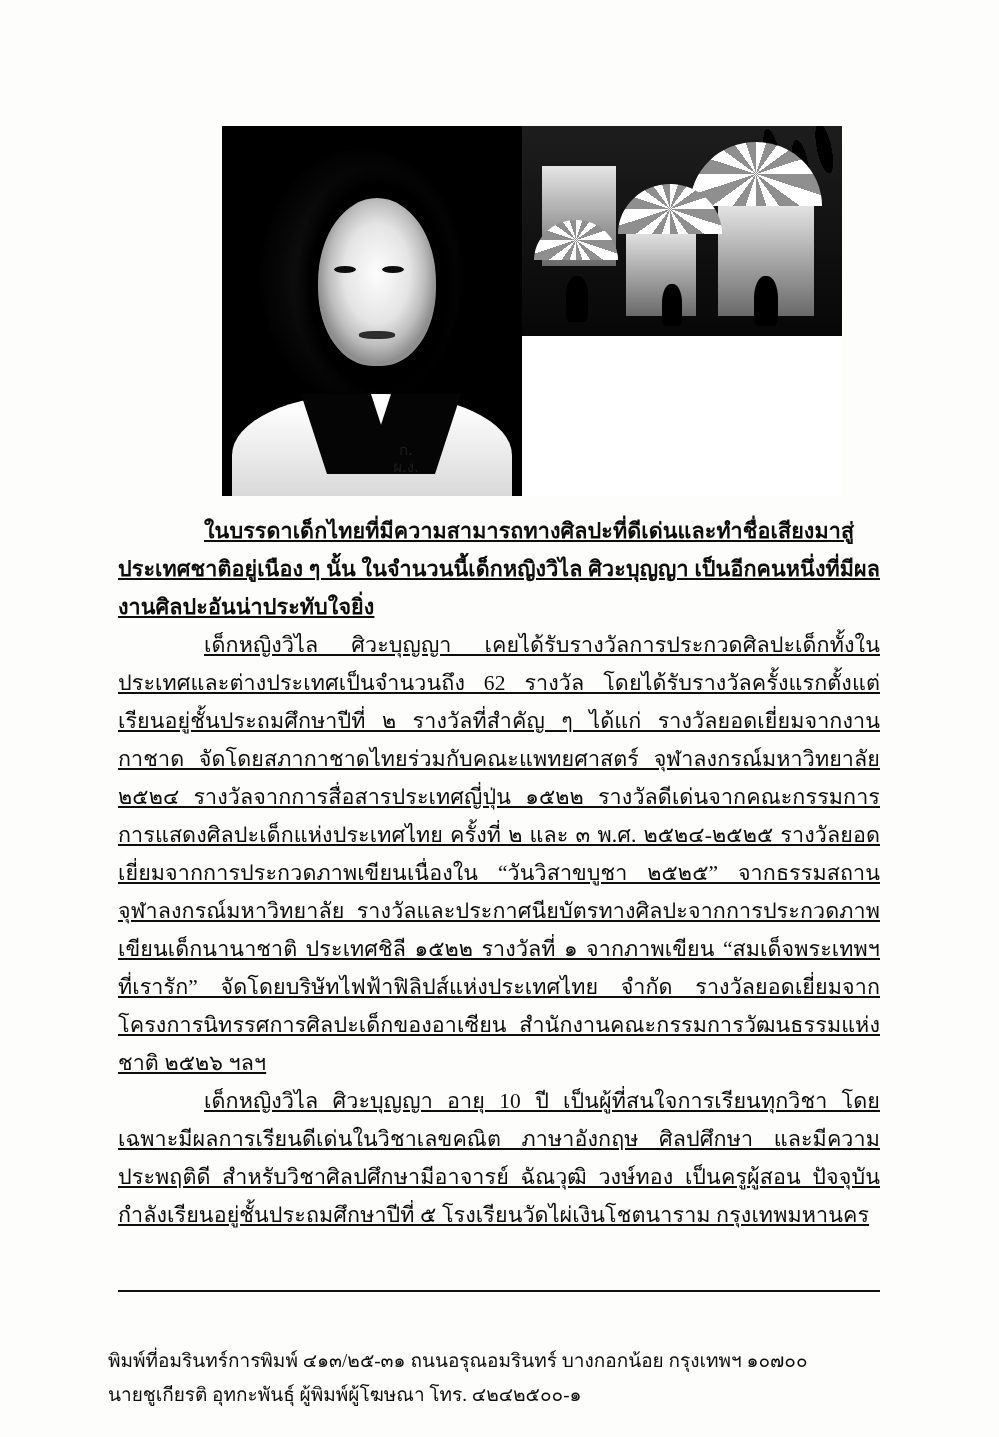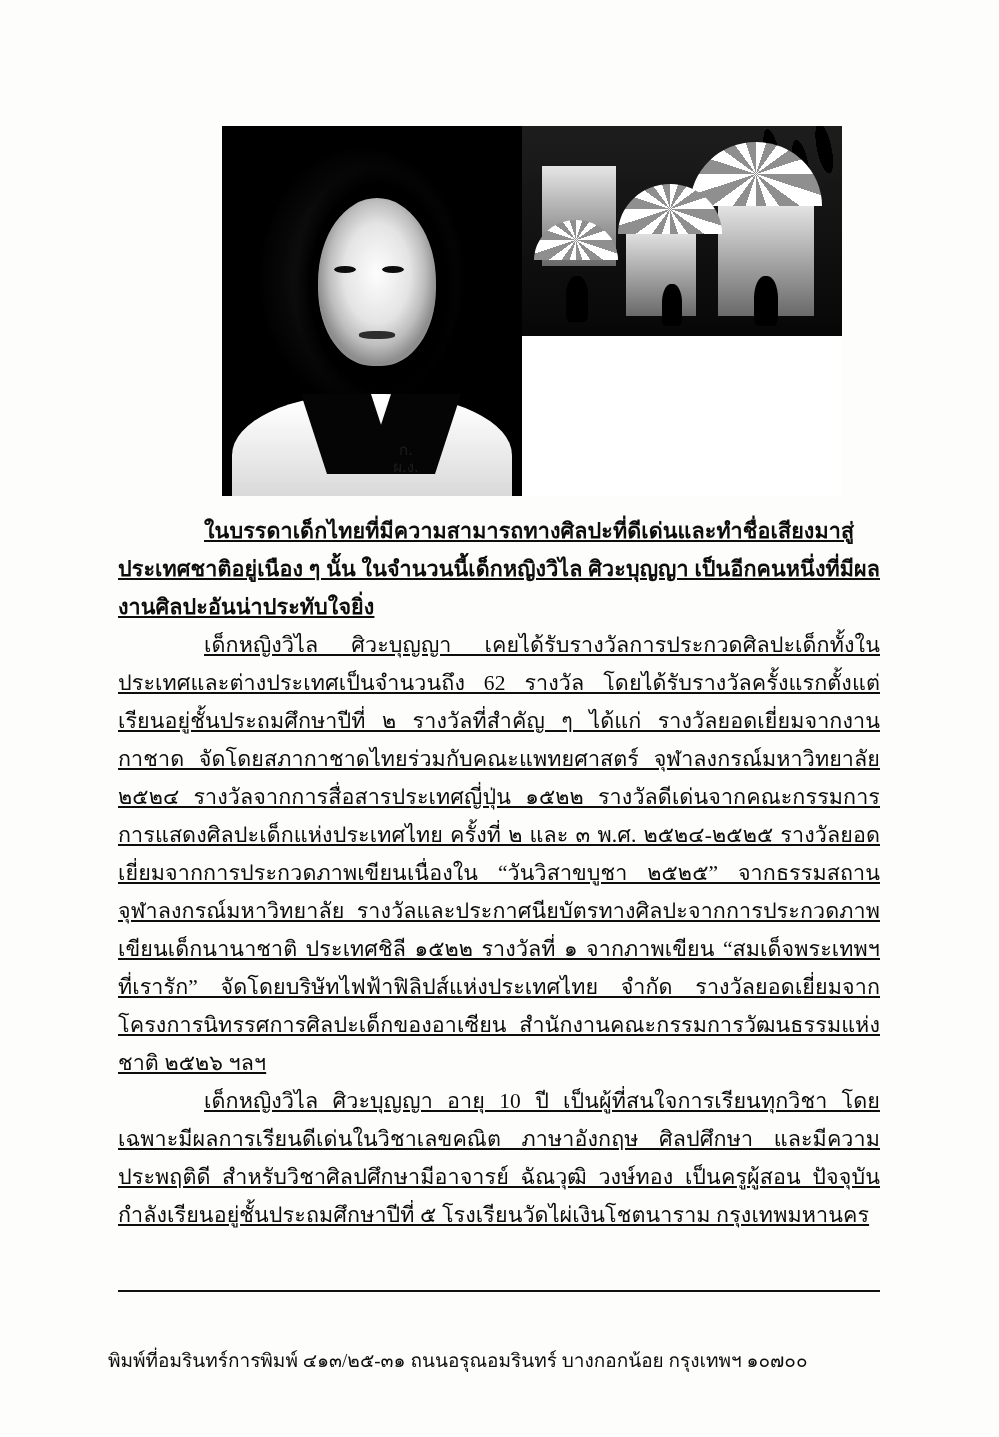--- a/index.html
+++ b/index.html
@@ -232,15 +232,16 @@
   <div class="body-text">
     <p class="lead"><span class="indent"></span><span>ในบรรดาเด็กไทยที่มีความสามารถทางศิลปะที่ดีเด่นและทำชื่อเสียงมาสู่ประเทศชาติอยู่เนือง ๆ นั้น ในจำนวนนี้เด็กหญิงวิไล ศิวะบุญญา เป็นอีกคนหนึ่งที่มีผลงานศิลปะอันน่าประทับใจยิ่ง</span></p>
     <p><span class="indent"></span><span>เด็กหญิงวิไล ศิวะบุญญา เคยได้รับรางวัลการประกวดศิลปะเด็กทั้งในประเทศและต่างประเทศเป็นจำนวนถึง 62 รางวัล โดยได้รับรางวัลครั้งแรกตั้งแต่เรียนอยู่ชั้นประถมศึกษาปีที่ ๒ รางวัลที่สำคัญ ๆ ได้แก่ รางวัลยอดเยี่ยมจากงานกาชาด จัดโดยสภากาชาดไทยร่วมกับคณะแพทยศาสตร์ จุฬาลงกรณ์มหาวิทยาลัย ๒๕๒๔ รางวัลจากการสื่อสารประเทศญี่ปุ่น ๑๕๒๒ รางวัลดีเด่นจากคณะกรรมการการแสดงศิลปะเด็กแห่งประเทศไทย ครั้งที่ ๒ และ ๓ พ.ศ. ๒๕๒๔-๒๕๒๕ รางวัลยอดเยี่ยมจากการประกวดภาพเขียนเนื่องใน “วันวิสาขบูชา ๒๕๒๕” จากธรรมสถาน จุฬาลงกรณ์มหาวิทยาลัย รางวัลและประกาศนียบัตรทางศิลปะจากการประกวดภาพเขียนเด็กนานาชาติ ประเทศชิลี ๑๕๒๒ รางวัลที่ ๑ จากภาพเขียน “สมเด็จพระเทพฯ ที่เรารัก” จัดโดยบริษัทไฟฟ้าฟิลิปส์แห่งประเทศไทย จำกัด รางวัลยอดเยี่ยมจากโครงการนิทรรศการศิลปะเด็กของอาเซียน สำนักงานคณะกรรมการวัฒนธรรมแห่งชาติ ๒๕๒๖ ฯลฯ</span></p>
     <p><span class="indent"></span><span>เด็กหญิงวิไล ศิวะบุญญา อายุ 10 ปี เป็นผู้ที่สนใจการเรียนทุกวิชา โดยเฉพาะมีผลการเรียนดีเด่นในวิชาเลขคณิต ภาษาอังกฤษ ศิลปศึกษา และมีความประพฤติดี สำหรับวิชาศิลปศึกษามีอาจารย์ ฉัณวุฒิ วงษ์ทอง เป็นครูผู้สอน ปัจจุบันกำลังเรียนอยู่ชั้นประถมศึกษาปีที่ ๕ โรงเรียนวัดไผ่เงินโชตนาราม กรุงเทพมหานคร</span></p>
   </div>
 
   <div class="rule"></div>
 
   <div class="footer">
     <div>พิมพ์ที่อมรินทร์การพิมพ์ ๔๑๓/๒๕-๓๑ ถนนอรุณอมรินทร์ บางกอกน้อย กรุงเทพฯ ๑๐๗๐๐</div>
+    <div>นายชูเกียรติ อุทกะพันธุ์ ผู้พิมพ์ผู้โฆษณา โทร. ๔๒๔๒๕๐๐-๑</div>
   </div>
 
 </div>
 
 </body></html>

